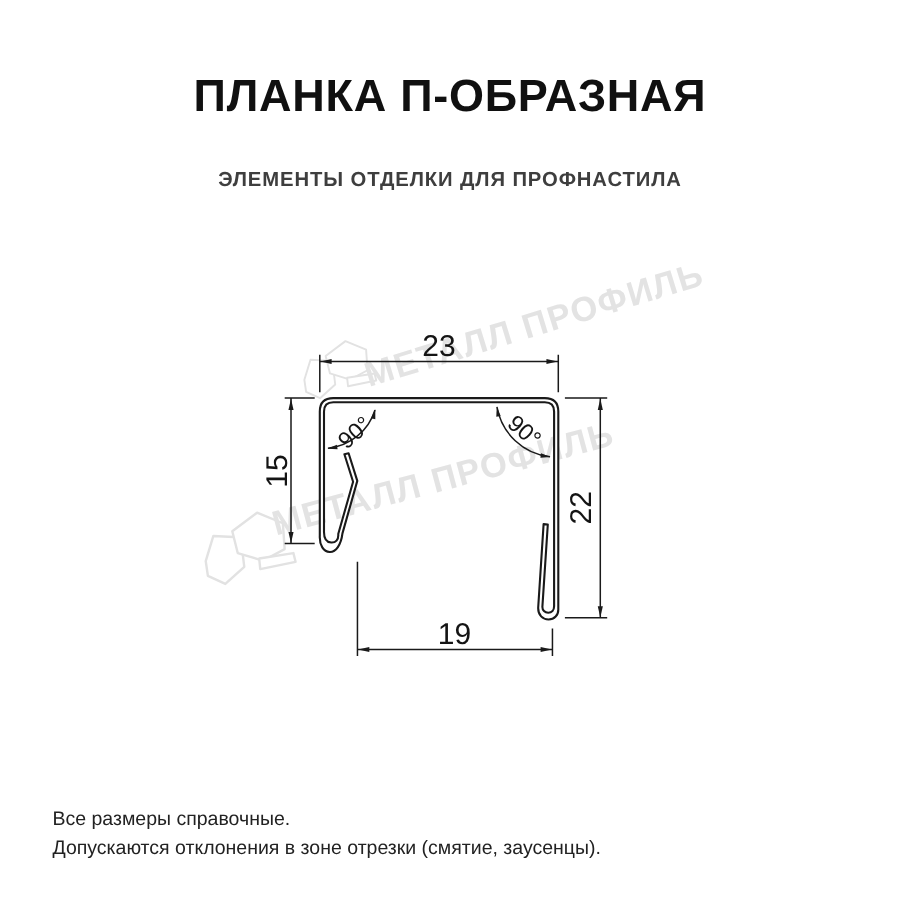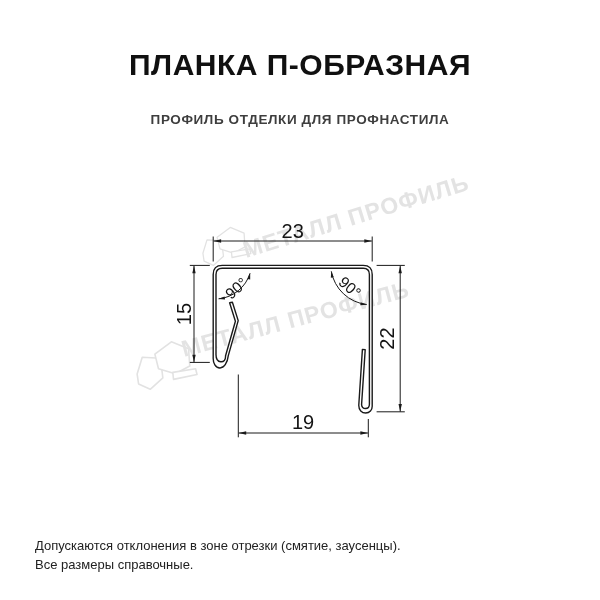--- a/index.html
+++ b/index.html
@@ -26,21 +26,21 @@
   text.ang{font-family:"Liberation Sans",sans-serif;font-size:15.5px;fill:#141414;}
   text.wm{font-family:"Liberation Sans",sans-serif;font-size:23px;font-weight:700;letter-spacing:1px;}
   .wm-logo{fill:#ffffff;stroke:#e2e2e2;stroke-width:1.6;stroke-linejoin:round;}
 </style>
 </head>
 <body>
 
 <div class="page">
 
   <div class="title-line l1">ПЛАНКА П-ОБРАЗНАЯ</div>
-  <div class="subtitle">ПРОФИЛЬ ОТДЕЛКИ ДЛЯ ПРОФНАСТИЛА</div>
+  <div class="subtitle">ЭЛЕМЕНТЫ ОТДЕЛКИ ДЛЯ ПРОФНАСТИЛА</div>
 
   <svg class="drawing-svg" width="600" height="600" viewBox="0 0 600 600">
 
     <g>
       <g transform="translate(194 234) rotate(-14) scale(0.8)">
         <path class="wm-logo" d="M 5 26 L 14 11 L 27 15 L 31 20 L 29 36 L 14 44 L 4 36 Z"></path>
         <path class="wm-logo" d="M 27 11 L 46 3 L 61 14 L 58 31 L 42 35 L 27 26 Z"></path>
         <path class="wm-logo" d="M 40 33 L 63 35 L 63 41 L 39 40 Z"></path>
       </g>
       <g transform="rotate(-17 246 258)">
@@ -125,17 +125,17 @@
     <text class="dim" transform="translate(394 338.5) rotate(-90)" text-anchor="middle">22</text>
 
     <text class="dim" x="303" y="429" text-anchor="middle">19</text>
 
     <text class="ang" transform="translate(236.5 288.5) rotate(-41)" y="5" text-anchor="middle">90°</text>
 
     <text class="ang" transform="translate(349.5 287.5) rotate(41)" y="5" text-anchor="middle">90°</text>
   </svg>
 
   <div class="notes">
+    <div>Все размеры справочные.</div>
     <div>Допускаются отклонения в зоне отрезки (смятие, заусенцы).</div>
-    <div>Все размеры справочные.</div>
   </div>
 
 </div>
 
 </body></html>

